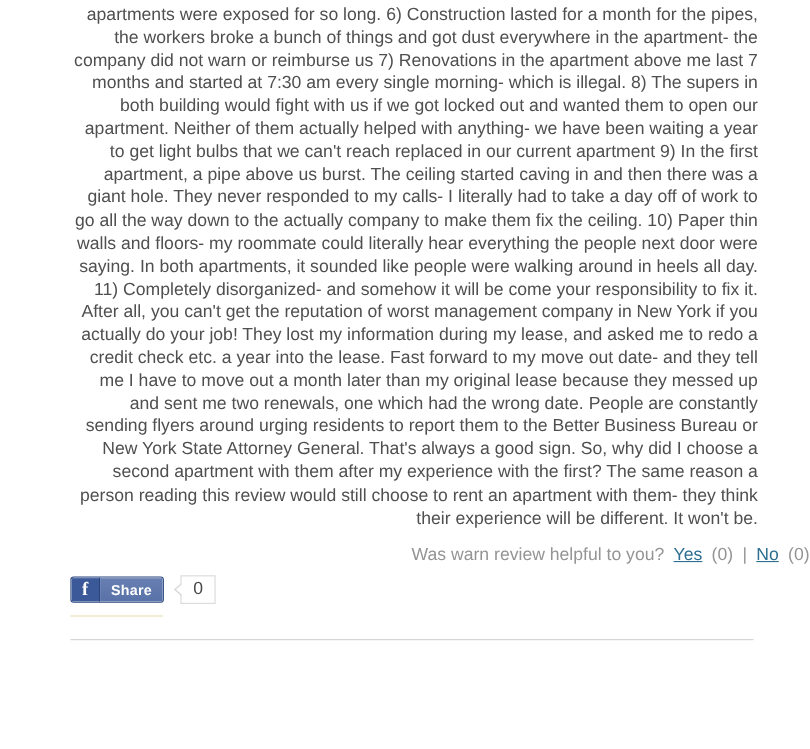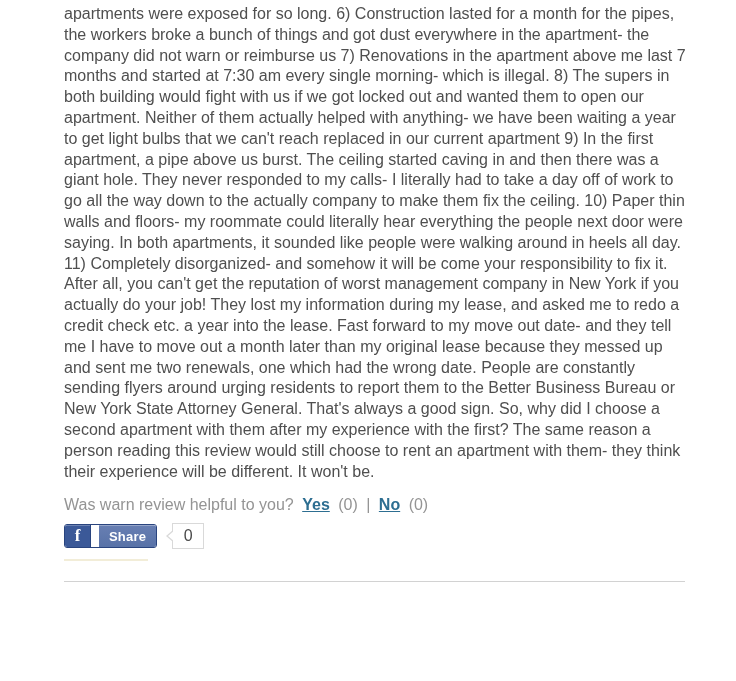--- a/index.html
+++ b/index.html
@@ -16,40 +16,40 @@
     --count-border:#d9d9d9;
   }
   html,body{margin:0;padding:0;background:#ffffff;}
   .page{
     position:relative;
     width:736px;
     height:681px;
     overflow:hidden;
     background:#ffffff;
     font-family:"Liberation Sans","DejaVu Sans",sans-serif;
+    text-align:right;
   }
   .review-text{
     margin:4px 0 0 64px;
     width:625px;
     font-size:16px;
     line-height:20.8px;
     color:var(--body-text);
   }
   .helpful-row{
     margin:14px 0 0 64px;
     height:20px;
     font-size:16px;
     color:var(--muted-text);
     white-space:nowrap;
   }
   .helpful-row .link{
     color:var(--link);
     text-decoration:underline;
     cursor:pointer;
-    font-weight:bold;
   }
   .helpful-row .gap{margin-left:4px;}
   .share-row{
     margin:7px 0 0 64px;
     height:26px;
     display:flex;
     align-items:center;
   }
   .fb-share{
     display:inline-flex;
@@ -78,21 +78,20 @@
   .fb-label{
     background:linear-gradient(to bottom,var(--fb-btn-top),var(--fb-btn-bottom));
     color:#ffffff;
     font-size:13px;
     font-weight:bold;
     padding:0 10px;
     display:flex;
     align-items:center;
     letter-spacing:0.2px;
     box-shadow:inset 0 1px 0 rgba(255,255,255,0.3);
-    margin-left:8px;
   }
   .share-count{
     position:relative;
     display:inline-flex;
     align-items:center;
     justify-content:center;
     width:32px;
     height:26px;
     box-sizing:border-box;
     margin-left:15px;

